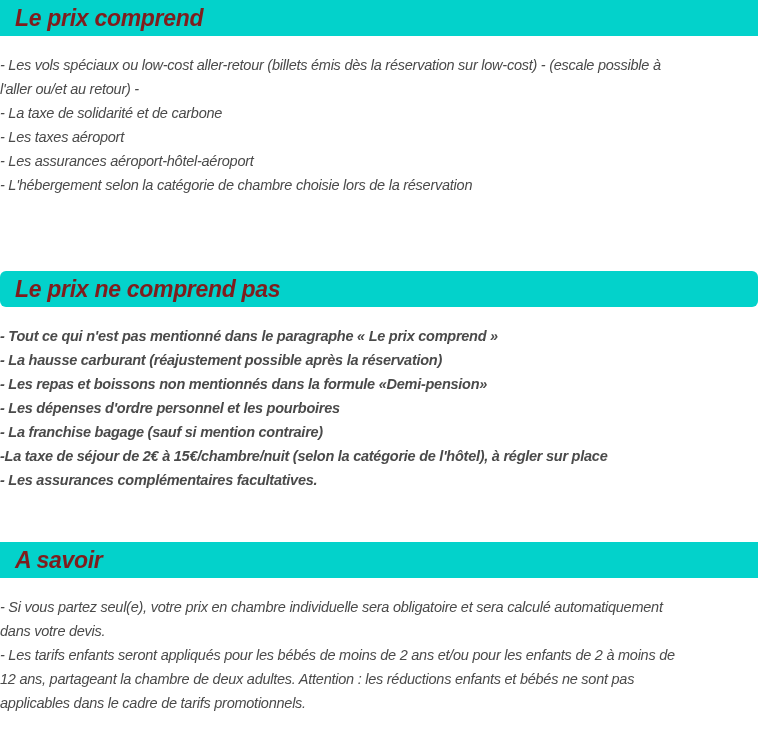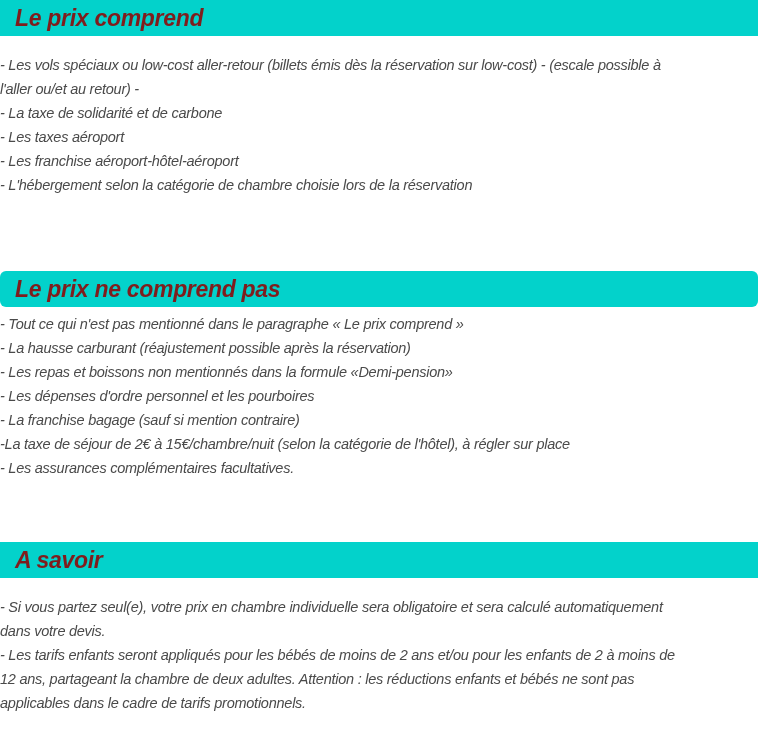--- a/index.html
+++ b/index.html
@@ -45,26 +45,26 @@
     }
   </style>
 </head>
 <body>
 
 <div class="section-header" style="top:0;">Le prix comprend</div>
 <div class="section-body" style="top:53px;">
   <span class="line">- Les vols spéciaux ou low-cost aller-retour (billets émis dès la réservation sur low-cost) - (escale possible à l'aller ou/et au retour) -</span>
   <span class="line">- La taxe de solidarité et de carbone</span>
   <span class="line">- Les taxes aéroport</span>
-  <span class="line">- Les franchise aéroport-hôtel-aéroport</span>
+  <span class="line">- Les assurances aéroport-hôtel-aéroport</span>
   <span class="line">- L'hébergement selon la catégorie de chambre choisie lors de la réservation</span>
 </div>
 
 <div class="section-header" style="top:271px;border-radius:6px;">Le prix ne comprend pas</div>
-<div class="section-body" style="top:312px;">
+<div class="section-body" style="top:324px;font-weight:bold;">
   <span class="line">- Tout ce qui n'est pas mentionné dans le paragraphe « Le prix comprend »</span>
   <span class="line">- La hausse carburant (réajustement possible après la réservation)</span>
   <span class="line">- Les repas et boissons non mentionnés dans la formule «Demi-pension»</span>
   <span class="line">- Les dépenses d'ordre personnel et les pourboires</span>
   <span class="line">- La franchise bagage (sauf si mention contraire)</span>
   <span class="line">-La taxe de séjour de 2€ à 15€/chambre/nuit (selon la catégorie de l'hôtel), à régler sur place</span>
   <span class="line">- Les assurances complémentaires facultatives.</span>
 </div>
 
 <div class="section-header" style="top:542px;">A savoir</div>

